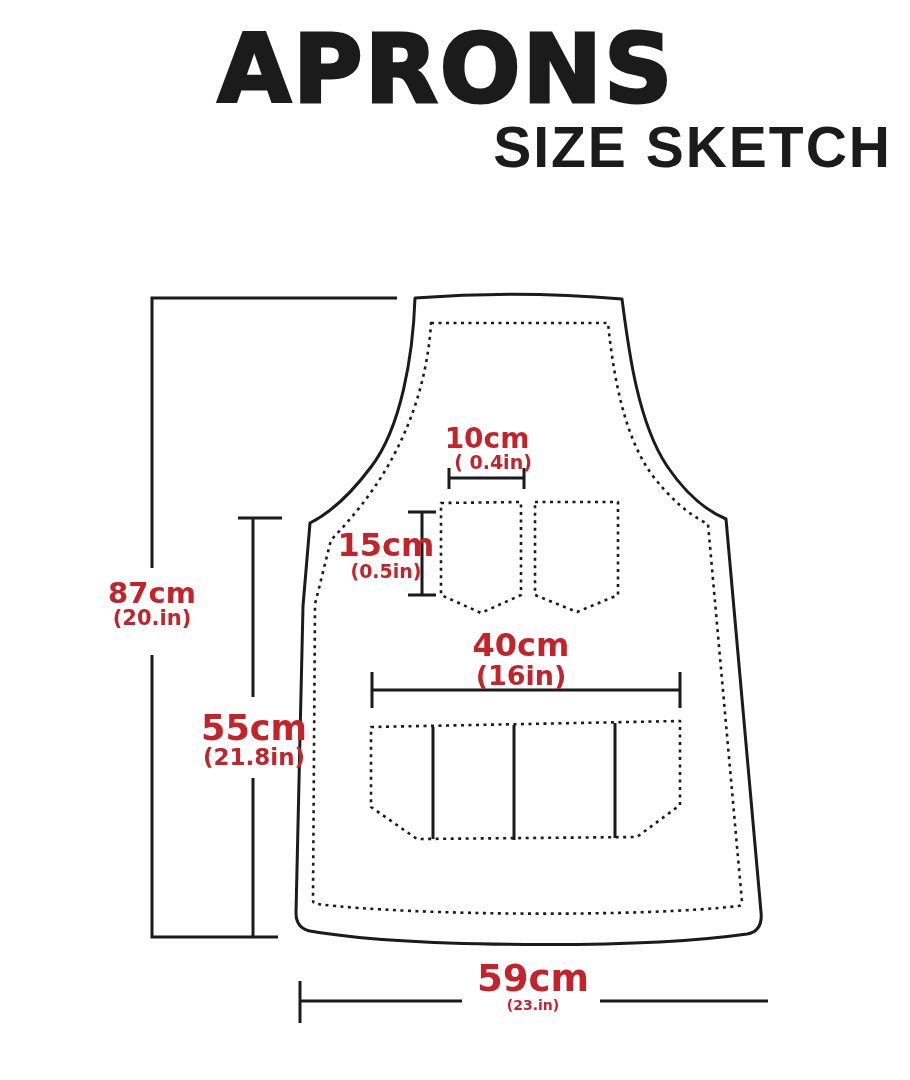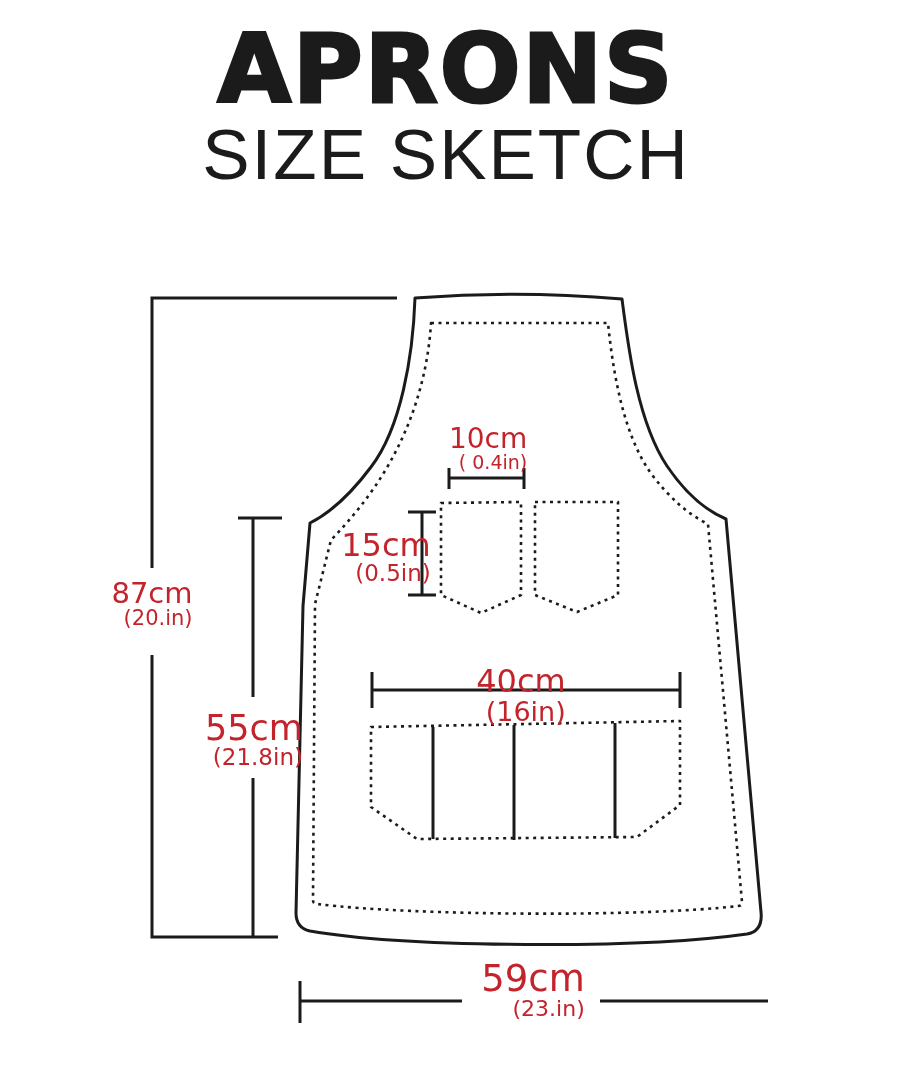--- a/index.html
+++ b/index.html
@@ -27,50 +27,51 @@
     font-weight:900;
     font-size:95px;
     line-height:1.0;
     letter-spacing:2px;
     -webkit-text-stroke:3px var(--ink);
     color:var(--ink);
   }
   .title-sub{
     margin:0;
     font-family:"Liberation Sans","DejaVu Sans",sans-serif;
-    font-weight:400;
-    font-size:71px;
+    font-weight:700;
+    font-size:57px;
     line-height:1.0;
     letter-spacing:2px;
     margin-top:2px;
     color:var(--ink);
+    text-align:right;
   }
   
   .diagram-svg{position:absolute;left:0;top:0;}
   .solid{fill:none;stroke:var(--ink);stroke-width:3;stroke-linecap:butt;stroke-linejoin:round;}
   .stitch{fill:none;stroke:var(--ink);stroke-width:2.6;stroke-dasharray:3 4.5;stroke-linejoin:round;}
   .dim{fill:none;stroke:var(--ink);stroke-width:3;}
   
   .measure{
     position:absolute;
     transform:translateX(-50%);
-    text-align:right;
+    text-align:center;
     color:var(--accent);
-    font-weight:normal;
+    font-weight:bold;
     line-height:1.04;
     white-space:nowrap;
   }
   .measure .val{display:block;}
   .measure .in{display:block;}
   .m87{left:152px;top:578px;}  .m87 .val{font-size:29px;} .m87 .in{font-size:21px;}
   .m55{left:254px;top:710px;}  .m55 .val{font-size:35px;} .m55 .in{font-size:23px;}
   .m10{left:487px;top:424px;}  .m10 .val{font-size:28px;} .m10 .in{font-size:19px;margin-left:12px;}
-  .m15{left:386px;top:529px;}  .m15 .val{font-size:32px;} .m15 .in{font-size:23px;}
-  .m40{left:521px;top:629px;margin-top:36px;}  .m40 .val{font-size:32px;} .m40 .in{font-size:27px;}
-  .m59{left:533px;top:960px;}  .m59 .val{font-size:37px;} .m59 .in{font-size:22px;}
+  .m15{left:386px;top:529px;}  .m15 .val{font-size:32px;} .m15 .in{font-size:19px;}
+  .m40{left:521px;top:629px;}  .m40 .val{font-size:32px;} .m40 .in{font-size:27px;}
+  .m59{left:533px;top:960px;}  .m59 .val{font-size:37px;} .m59 .in{font-size:14px;}
 </style>
 </head>
 <body>
 
 <div class="screen">
 
   <div class="title-block">
     <h1 class="title-main">APRONS</h1>
     <h2 class="title-sub">SIZE SKETCH</h2>
   </div>

